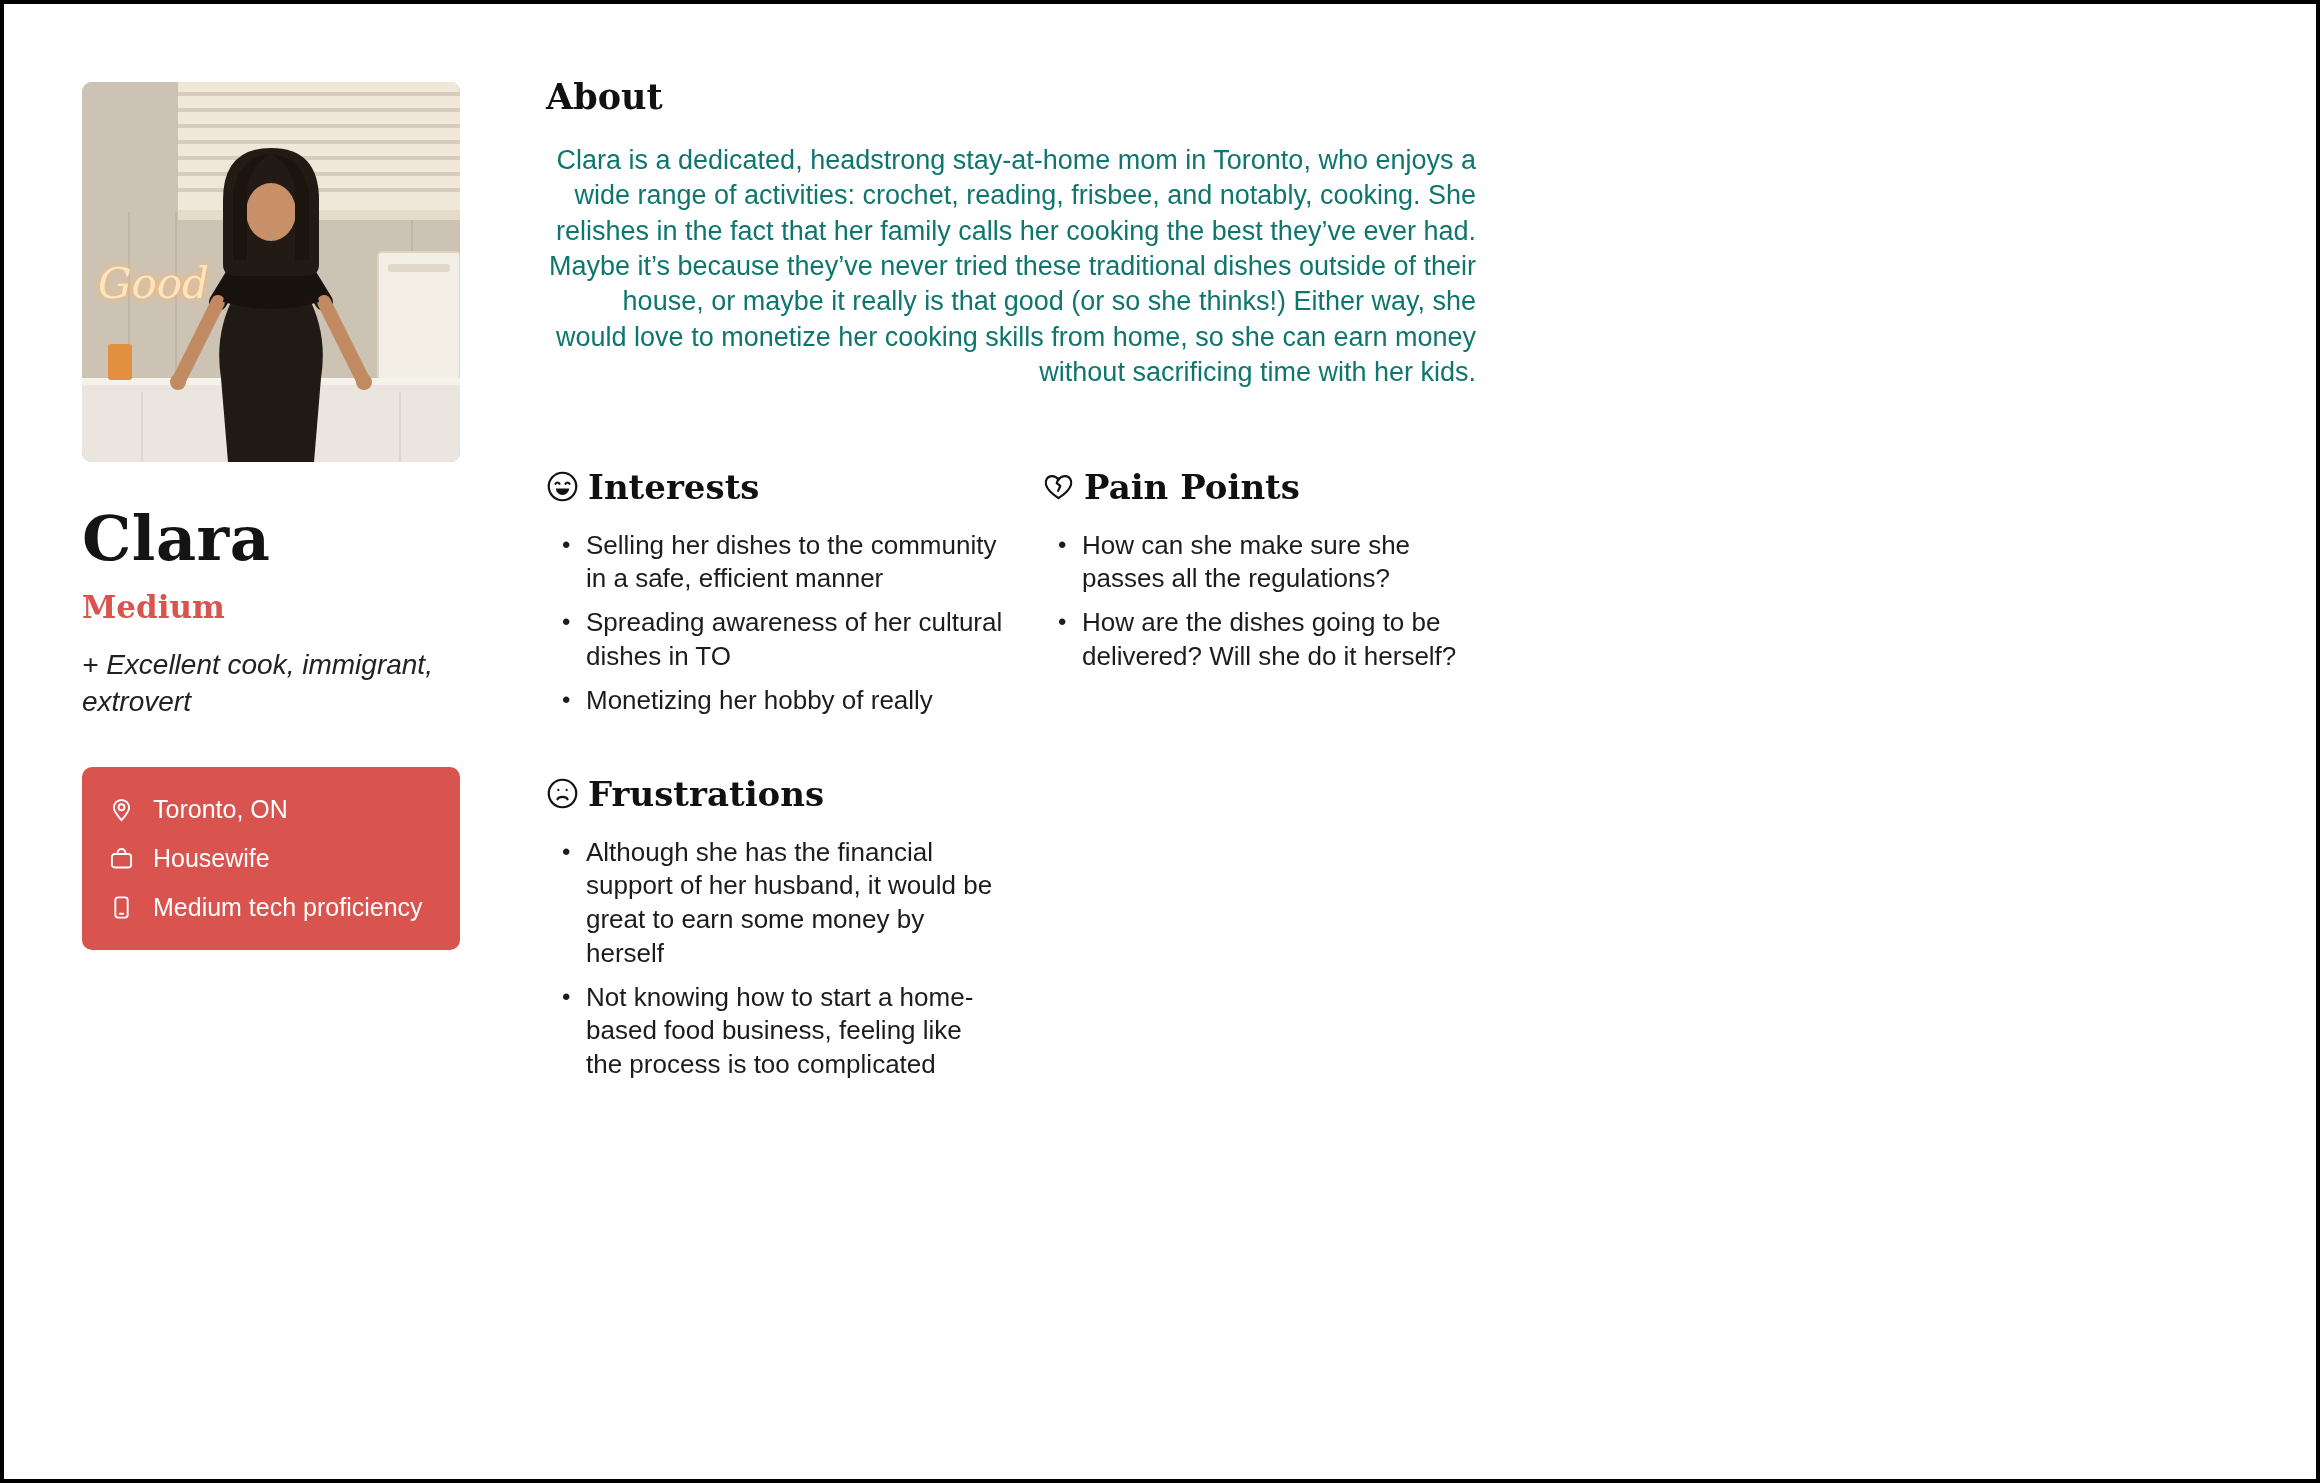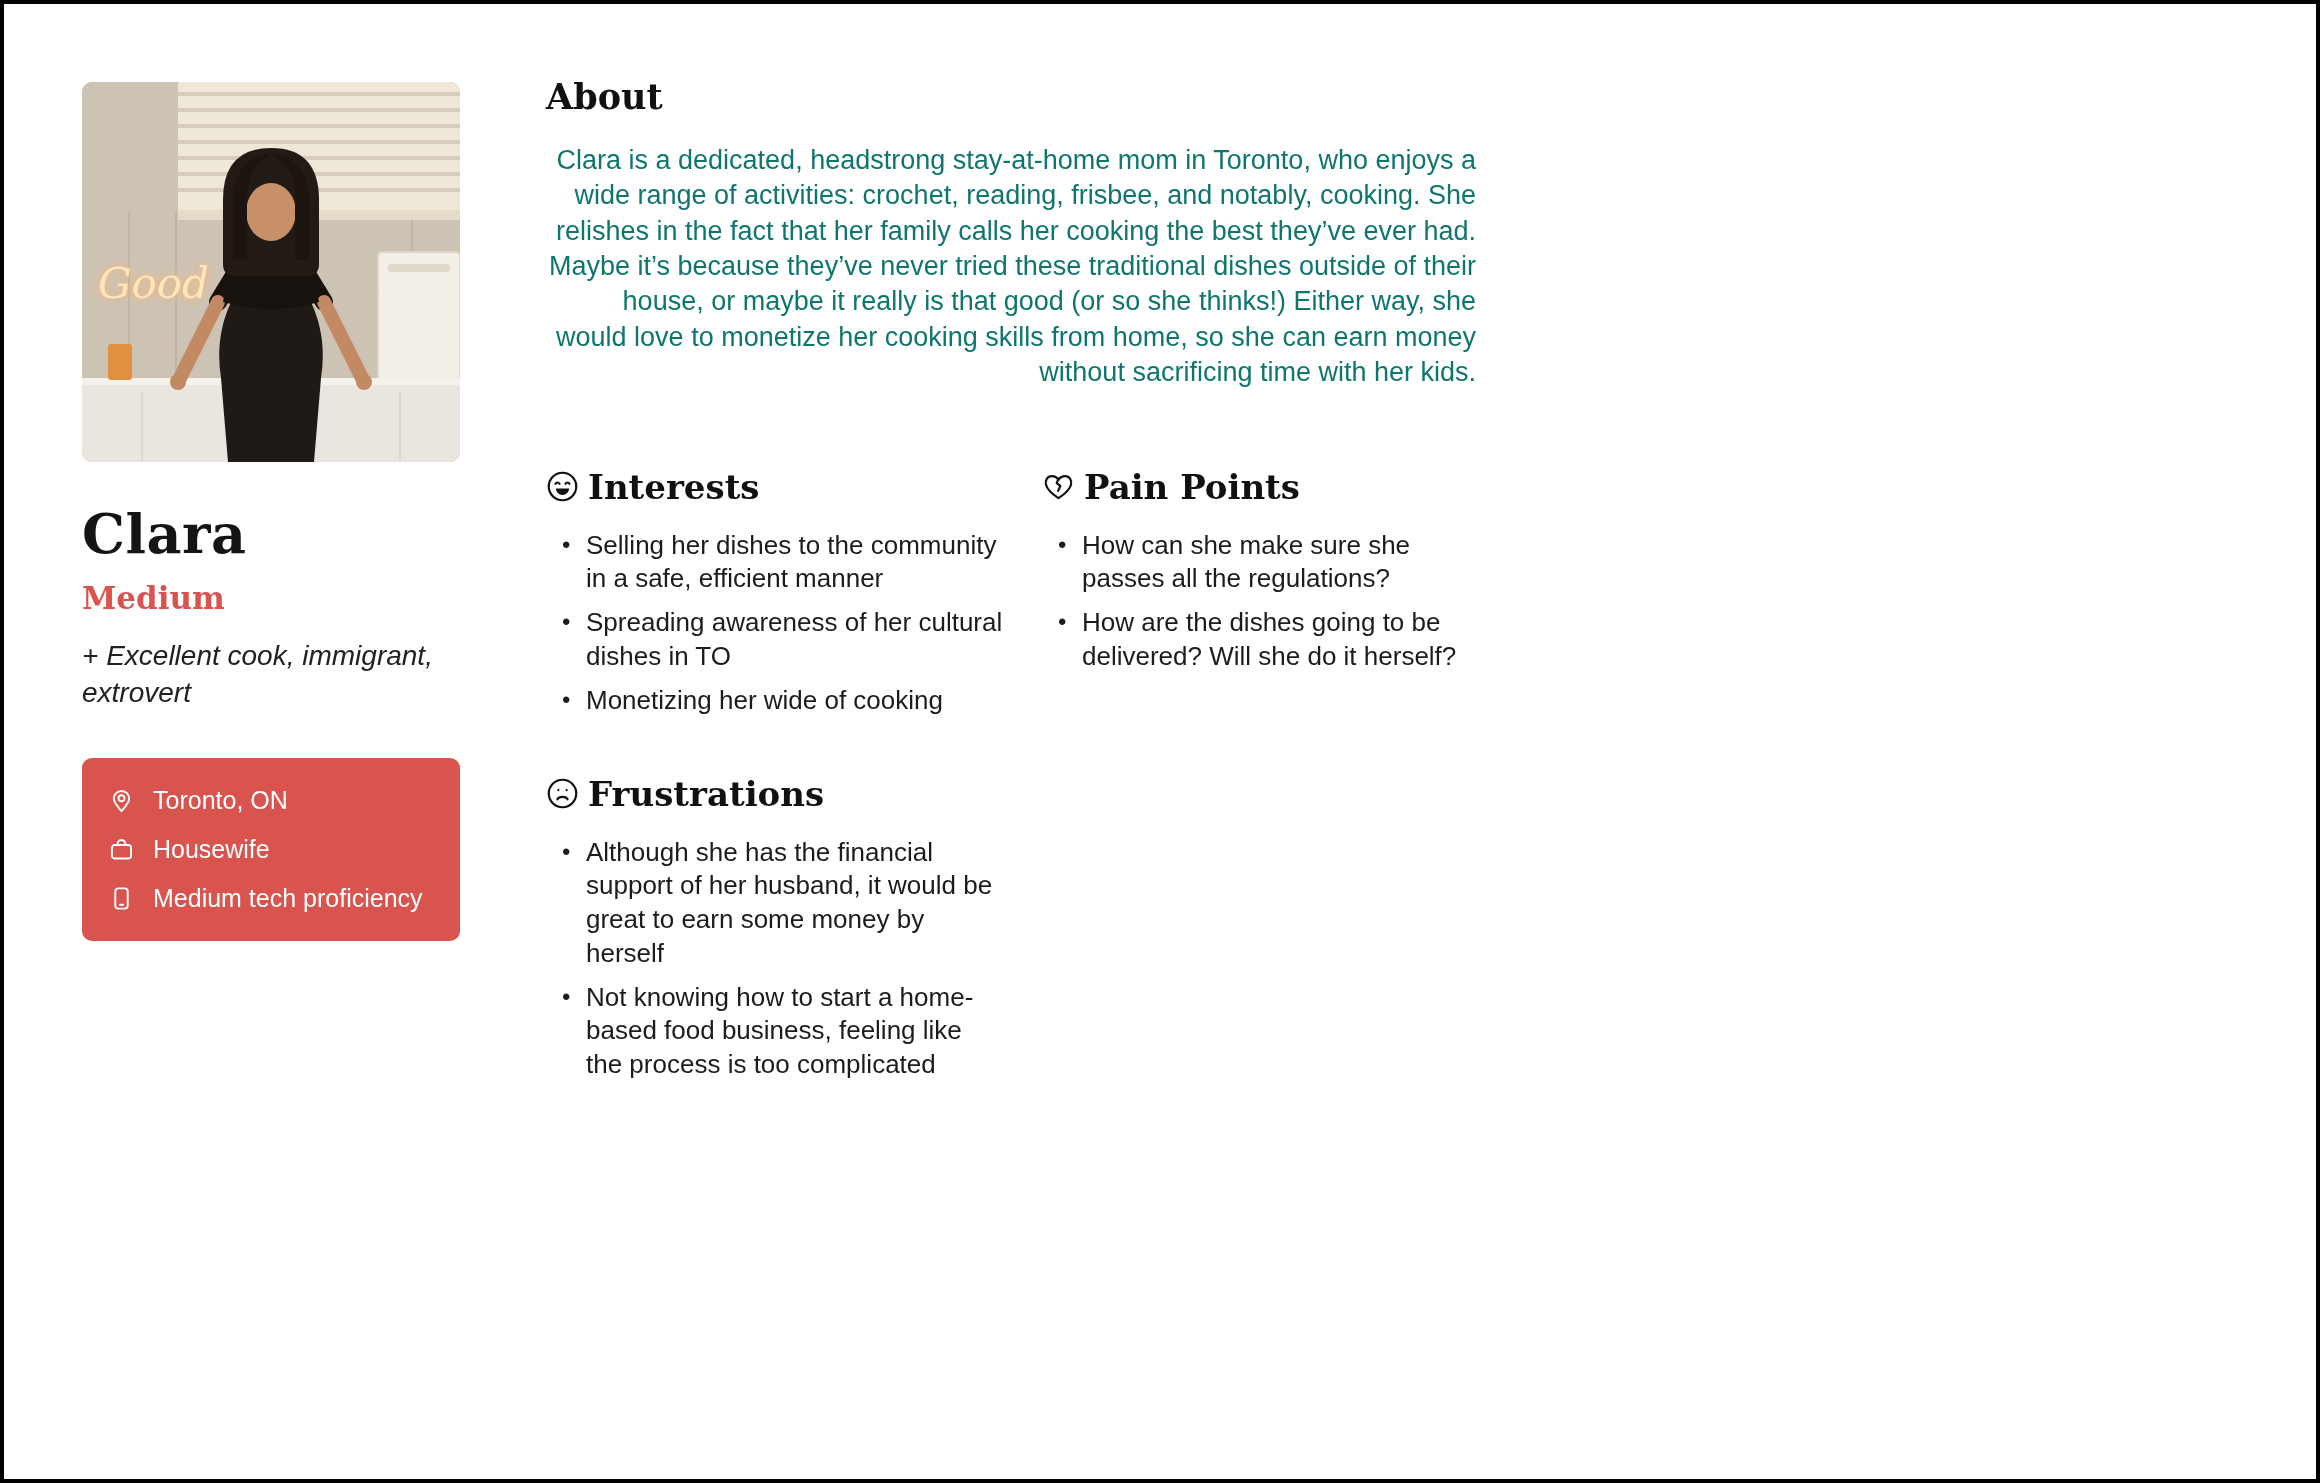--- a/index.html
+++ b/index.html
@@ -17,21 +17,21 @@
   .left-col { position:absolute; left:78px; top:78px; width:378px; }
 
   .photo {
     width:378px; height:380px; border-radius:10px; overflow:hidden;
     background:#cdc3b4;
   }
   .photo svg { display:block; width:100%; height:100%; }
 
   .name {
     font-family:"DejaVu Serif","Liberation Serif",serif; font-weight:700;
-    font-size:54px; color:#141414; margin-top:40px; letter-spacing:.5px;
+    font-size:62px; color:#141414; margin-top:40px; letter-spacing:.5px;
   }
   .role {
     font-family:"DejaVu Serif","Liberation Serif",serif; font-weight:700;
     font-size:31px; color:var(--accent-red,#d9534f); margin-top:14px;
   }
   .tagline {
     font-size:28px; font-style:italic; line-height:1.32; margin-top:22px; color:#222;
   }
 
   .facts-card {
@@ -202,21 +202,21 @@
                 <path d="M6.9 10 c.7 -1.2 2.2 -1.2 2.9 0"></path>
                 <path d="M14.2 10 c.7 -1.2 2.2 -1.2 2.9 0"></path>
                 <path d="M7.2 13.4 h9.6 a4.8 4.8 0 0 1 -9.6 0 z" fill="#111" stroke="none"></path>
               </svg>
             </span>
             <span class="hd-text">Interests</span>
           </div>
           <ul class="bullets">
             <li>Selling her dishes to the community in a safe, efficient manner</li>
             <li>Spreading awareness of her cultural dishes in TO</li>
-            <li>Monetizing her wide of cooking</li>
+            <li>Monetizing her hobby of really</li>
           </ul>
         </div>
 
         <div class="frustrations">
           <div class="subsection-heading">
             <span class="hd-icon">
               <svg viewBox="0 0 24 24" fill="none" stroke-width="1.6" stroke-linecap="round" stroke-linejoin="round">
                 <circle cx="12" cy="12" r="10"></circle>
                 <line x1="9" y1="9.4" x2="9" y2="9.5"></line>
                 <line x1="15" y1="9.4" x2="15" y2="9.5"></line>

